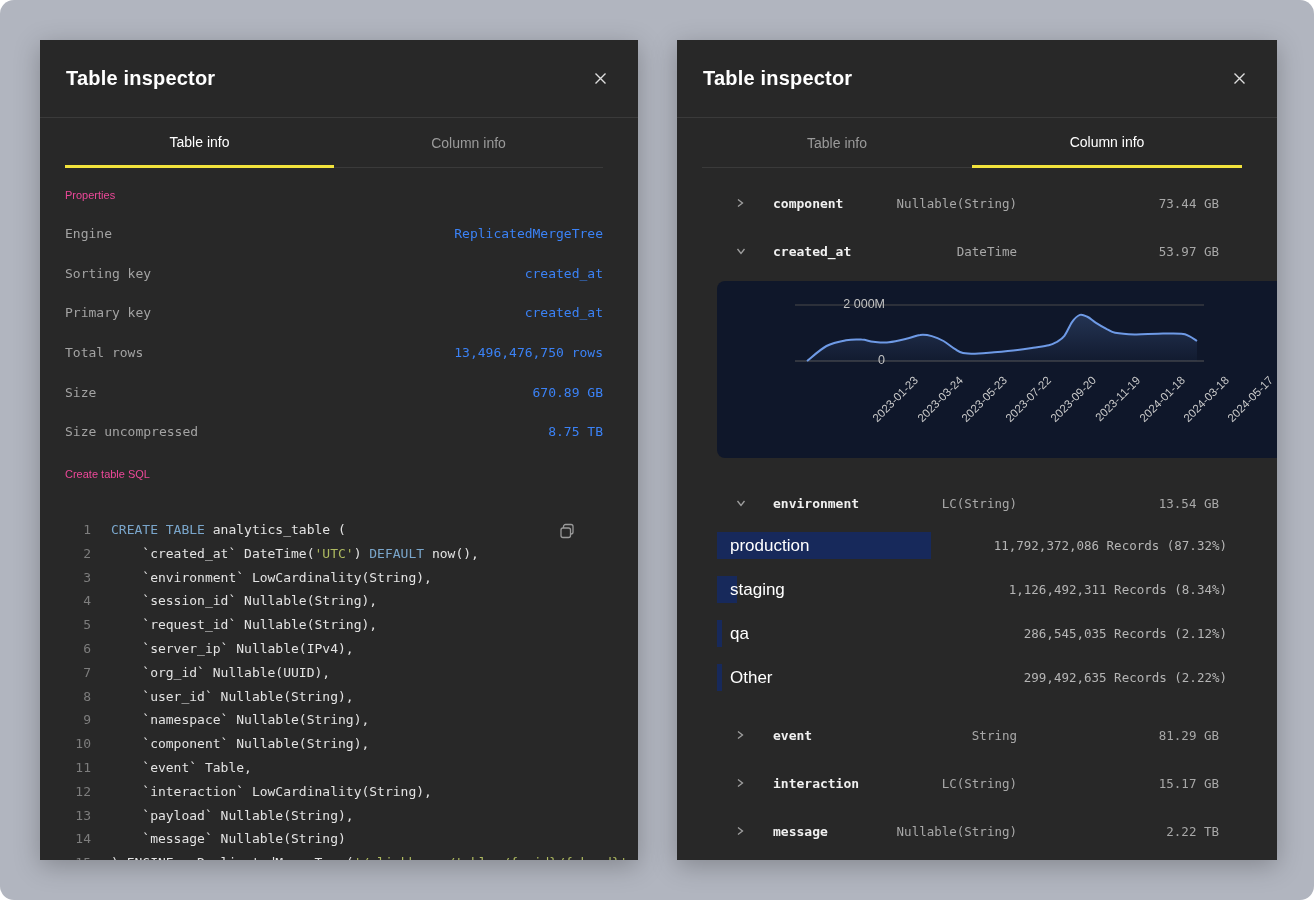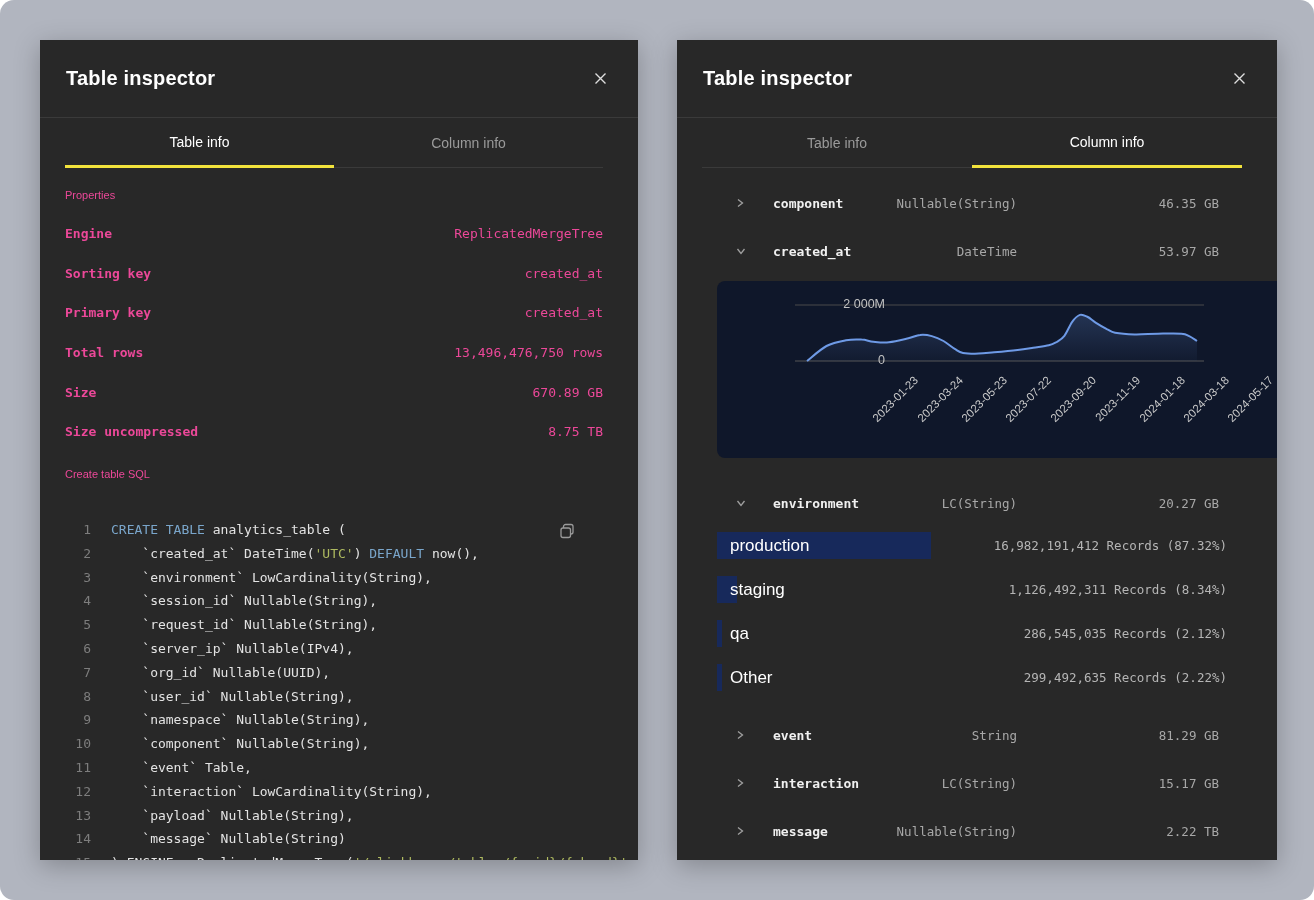--- a/index.html
+++ b/index.html
@@ -20,22 +20,22 @@
          color:#9a9a9a; border-bottom:1px solid #3a3a3a; cursor:pointer; }
   .tab.active { color:#fff; border-bottom:3px solid #f2e33c; }
 
   
   .lp-content { padding:0 35px 0 25px; }
   .section-heading { color:#ec4899; font-size:11px; font-weight:400; }
   .props-heading { margin-top:17px; line-height:20px; }
   .props-rows { margin-top:9px; }
   .prop-row { height:39.6px; display:flex; align-items:center; justify-content:space-between;
               font-family:"DejaVu Sans Mono", monospace; font-size:13px; }
-  .prop-label { color:#ec4899; font-weight:700; }
-  .prop-value { color:#ec4899; }
+  .prop-label { color:#a3a3a3; font-weight:400; }
+  .prop-value { color:#3b82f6; }
   .sql-heading { margin-top:12px; line-height:20px; }
   .code-block { position:relative; margin-top:32px; padding-top:2px; }
   .code-line { display:flex; height:23.8px; align-items:center;
                font-family:"DejaVu Sans Mono", monospace; font-size:13px; white-space:pre; }
   .code-num { width:26px; text-align:right; color:#7d7d7d; margin-right:20px; flex:none; }
   .tok-pl { color:#e3e3e3; }
   .tok-kw { color:#7aa6cb; }
   .tok-str { color:#aeba60; }
   .copy-btn { position:absolute; top:2px; right:23px; width:26px; height:26px;
               display:flex; align-items:center; justify-content:center; cursor:pointer; border-radius:4px; }
@@ -151,21 +151,21 @@
     </nav>
     <div class="col-list" id="col-list">
         <div class="col-row">
           <span class="chev">
             <svg width="10" height="12" viewBox="0 0 10 12">
               <polyline points="3,2.5 7.5,6 3,9.5" fill="none" stroke="#a0a0a0" stroke-width="1.3"></polyline>
             </svg>
           </span>
           <span class="col-name">component</span>
           <span class="col-type">Nullable(String)</span>
-          <span class="col-size">46.35 GB</span>
+          <span class="col-size">73.44 GB</span>
         </div>
         <div class="col-row">
           <span class="chev">
             <svg width="12" height="12" viewBox="0 0 12 12">
               <polyline points="2.5,4 6,8.5 9.5,4" fill="none" stroke="#a0a0a0" stroke-width="1.3"></polyline>
             </svg>
           </span>
           <span class="col-name">created_at</span>
           <span class="col-type">DateTime</span>
           <span class="col-size">53.97 GB</span>
@@ -196,27 +196,27 @@
           <div class="xtick" style="right: 59.8px;">2024-05-17</div>
         </div>
         <div class="col-row">
           <span class="chev">
             <svg width="12" height="12" viewBox="0 0 12 12">
               <polyline points="2.5,4 6,8.5 9.5,4" fill="none" stroke="#a0a0a0" stroke-width="1.3"></polyline>
             </svg>
           </span>
           <span class="col-name">environment</span>
           <span class="col-type">LC(String)</span>
-          <span class="col-size">20.27 GB</span>
+          <span class="col-size">13.54 GB</span>
         </div>
         <div class="val-rows">
           <div class="val-row">
             <div class="val-bar" style="width: 213.934px;"></div>
             <div class="val-label">production</div>
-            <div class="val-records">16,982,191,412 Records (87.32%)</div>
+            <div class="val-records">11,792,372,086 Records (87.32%)</div>
           </div>
           <div class="val-row">
             <div class="val-bar" style="width: 20.433px;"></div>
             <div class="val-label">staging</div>
             <div class="val-records">1,126,492,311 Records (8.34%)</div>
           </div>
           <div class="val-row">
             <div class="val-bar" style="width: 5.194px;"></div>
             <div class="val-label">qa</div>
             <div class="val-records">286,545,035 Records (2.12%)</div>

